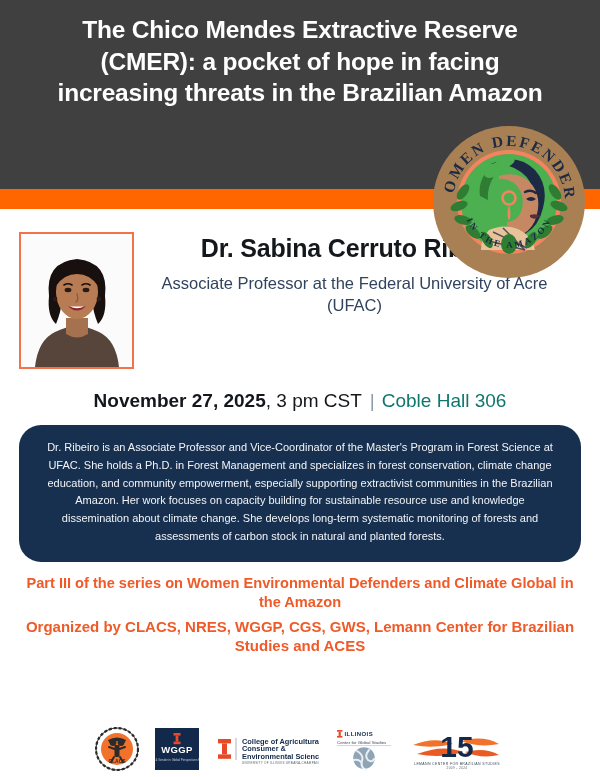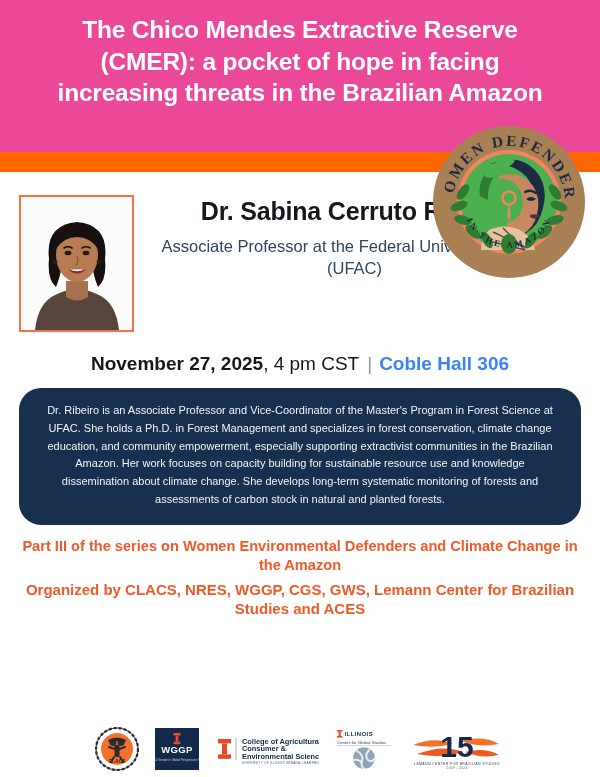--- a/index.html
+++ b/index.html
@@ -11,22 +11,22 @@
     width: 600px;
     height: 777px;
     overflow: hidden;
     font-family: "Liberation Sans", sans-serif;
     color: #152a4e;
     position: relative;
   }
 
   
   .header {
-    background: #ec4899;
-    height: 152px;
+    background: #404040;
+    height: 189px;
     box-sizing: border-box;
     padding: 10px 42px 12px 42px;
     display: flex;
     align-items: flex-start;
     justify-content: center;
     position: relative;
   }
   .header-title {
     color: #ffffff;
     font-size: 24.5px;
@@ -104,22 +104,22 @@
     white-space: nowrap;
   }
   .date-strong { font-weight: bold; }
   .date-time { font-weight: normal; }
   .date-sep {
     color: #8f9aa8;
     font-weight: normal;
     margin: 0 7px 0 8px;
   }
   .date-venue {
-    font-weight: bold;
-    color: #3b82f6;
+    font-weight: normal;
+    color: #0f766e;
     text-align: right;
   }
 
   
   .bio-box {
     margin: 13px 19px 0 19px;
     background: #17304f;
     border-radius: 22px;
     padding: 14px 26px 16px 26px;
     box-sizing: border-box;
@@ -253,29 +253,29 @@
       <circle cx="78" cy="65" r="2.4" fill="#2a1a12"></circle>
     </svg>
   </div>
   <div class="speaker-text">
     <div class="speaker-name">Dr. Sabina Cerruto Ribeiro</div>
     <div class="speaker-affil">Associate Professor at the Federal University of Acre (UFAC)</div>
   </div>
 </div>
 
 <div class="date-line">
-  <span class="date-strong">November 27, 2025</span><span class="date-time">, 4 pm CST</span><span class="date-sep">|</span><span class="date-venue">Coble Hall 306</span>
+  <span class="date-strong">November 27, 2025</span><span class="date-time">, 3 pm CST</span><span class="date-sep">|</span><span class="date-venue">Coble Hall 306</span>
 </div>
 
 <div class="bio-box">
   <p class="bio-text">Dr. Ribeiro is an Associate Professor and Vice-Coordinator of the Master's Program in Forest Science at UFAC. She holds a Ph.D. in Forest Management and specializes in forest conservation, climate change education, and community empowerment, especially supporting extractivist communities in the Brazilian Amazon. Her work focuses on capacity building for sustainable resource use and knowledge dissemination about climate change. She develops long-term systematic monitoring of forests and assessments of carbon stock in natural and planted forests.</p>
 </div>
 
 <div class="series-block">
-  <p class="series-title">Part III of the series on Women Environmental Defenders and Climate Change in the Amazon</p>
+  <p class="series-title">Part III of the series on Women Environmental Defenders and Climate Global in the Amazon</p>
   <p class="series-org">Organized by CLACS, NRES, WGGP, CGS, GWS, Lemann Center for Brazilian Studies and ACES</p>
 </div>
 
 <div class="logo-strip">
 
   <svg class="logo-item" width="44" height="44" viewBox="0 0 44 44" aria-hidden="true">
     <circle cx="22" cy="22" r="21" fill="#ffffff" stroke="#2b2b2b" stroke-width="1"></circle>
     <circle cx="22" cy="22" r="21" fill="none" stroke="#2b2b2b" stroke-width="2.2" stroke-dasharray="3 2"></circle>
     <circle cx="22" cy="22" r="16" fill="#f2722b"></circle>
     <path d="M13 13 q9 -5 18 0 l-1.5 3 q-7.5 -4 -15 0 z" fill="#2b2b2b"></path>

